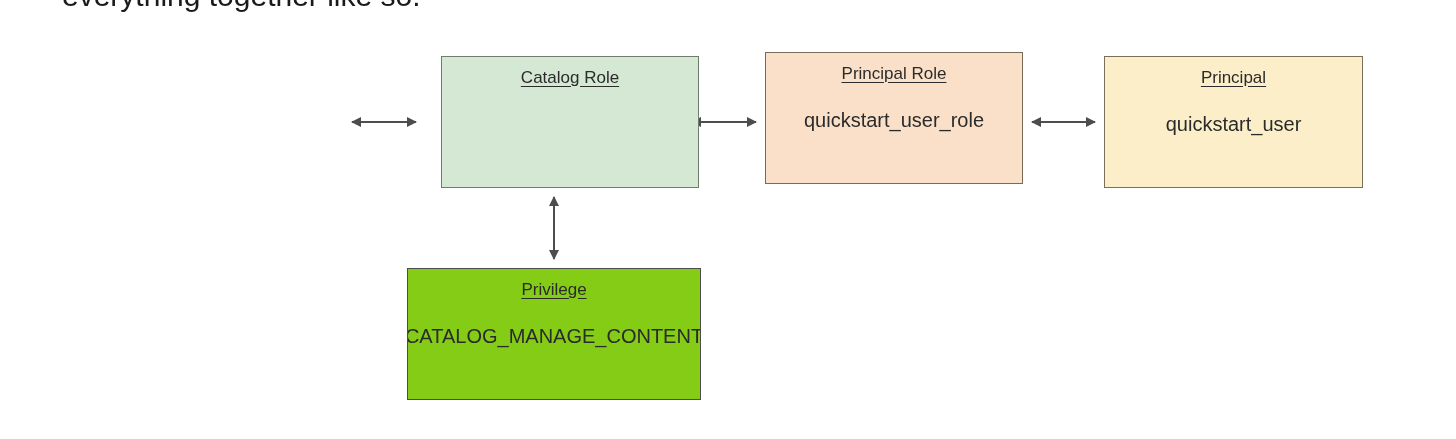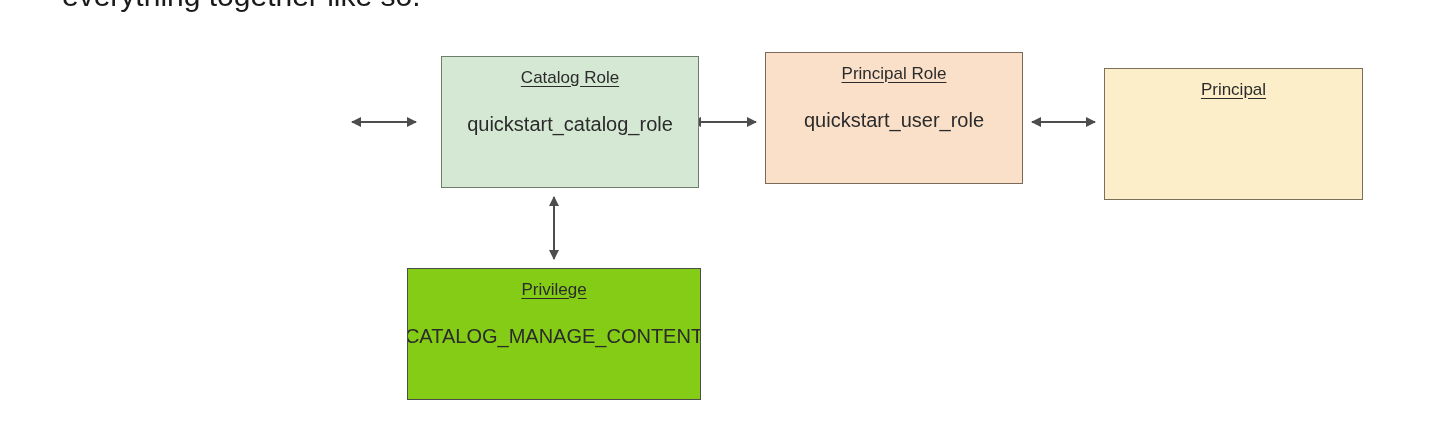--- a/index.html
+++ b/index.html
@@ -101,30 +101,30 @@
           <path d="M692,122 L756,122" marker-end="url(#ah-end)" marker-start="url(#ah-start)"></path>
           <path d="M1032,122 L1095,122" marker-end="url(#ah-end)" marker-start="url(#ah-start)"></path>
           <path d="M554,197 L554,259" marker-end="url(#ah-end)" marker-start="url(#ah-start)"></path>
         </g>
     </svg>
   </div>
 
 
   <div class="node" style="left: 425px; top: 56px; width: 258px; height: 132px; background: rgb(213, 232, 212); border-color: rgb(111, 125, 107); margin-left: 16px;">
     <div class="node-title">Catalog Role</div>
-    <div class="node-value">quickstart_catalog_role</div>
   </div>
 
   <div class="node" style="left: 765px; top: 52px; width: 258px; height: 132px; background: rgb(250, 224, 200); border-color: rgb(122, 106, 90);">
     <div class="node-title">Principal Role</div>
     <div class="node-value">quickstart_user_role</div>
   </div>
 
-  <div class="node" style="left: 1104px; top: 56px; width: 259px; height: 132px; background: rgb(251, 238, 200); border-color: rgb(122, 112, 90); margin-top: 12px;">
+  <div class="node" style="left: 1104px; top: 56px; width: 259px; height: 132px; background: rgb(251, 238, 200); border-color: rgb(122, 112, 90);">
     <div class="node-title">Principal</div>
+    <div class="node-value">quickstart_user</div>
   </div>
 
   <div class="node" style="left: 407px; top: 268px; width: 294px; height: 132px; background: #84cc16; border-color: rgb(77, 77, 77);">
     <div class="node-title">Privilege</div>
     <div class="node-value">CATALOG_MANAGE_CONTENT</div>
   </div>
 
 </div>
 
 </body></html>

